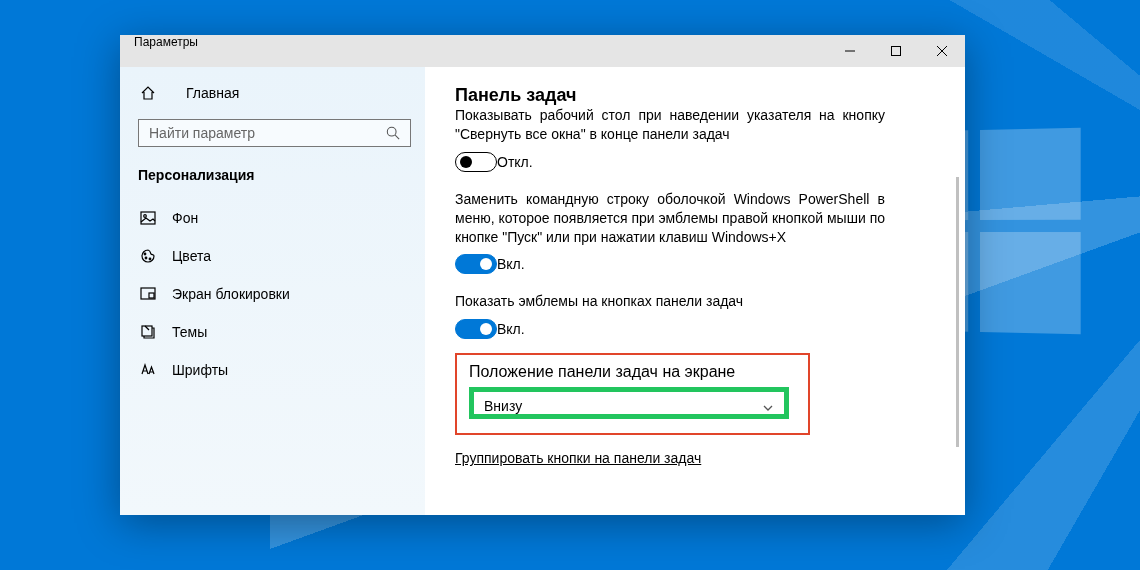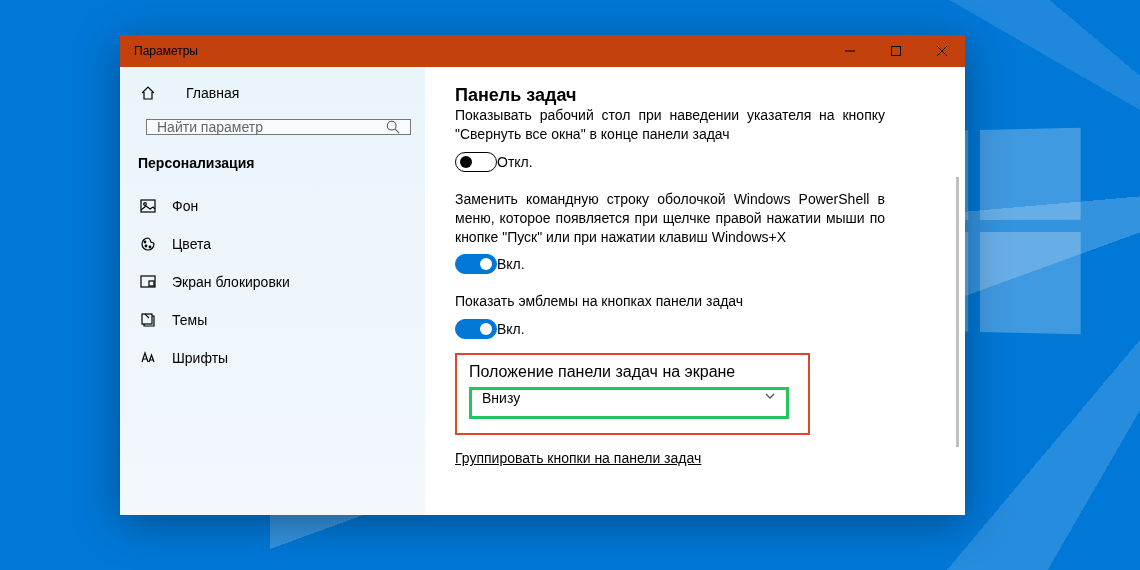--- a/index.html
+++ b/index.html
@@ -51,24 +51,23 @@
     width: 845px; height: 480px;
     background: #ffffff;
     box-shadow: 0 8px 40px rgba(0,0,0,0.35);
     display: flex;
     flex-direction: column;
     color: #000;
   }
   .titlebar {
     height: 32px;
     display: flex;
-    align-items: center;
     font-size: 12px;
     color: #000;
-    background: #c2410c;
+    background: #e5e5e5;
   }
   .titlebar .title { padding-left: 14px; flex: 1; }
   .titlebar .win-controls { display: flex; }
   .titlebar .win-btn {
     width: 46px; height: 32px;
     display: flex; align-items: center; justify-content: center;
     font-size: 12px; color: #000;
   }
   .titlebar .win-btn svg { width: 10px; height: 10px; stroke: #000; stroke-width: 1; fill: none; }
 
@@ -81,24 +80,24 @@
     padding: 10px 14px 0 14px;
     overflow: hidden;
   }
   .home-row {
     display: flex; align-items: center; gap: 30px;
     padding: 8px 6px;
     font-size: 14px;
   }
   .home-row svg { width: 16px; height: 16px; stroke: #000; stroke-width: 1.2; fill: none; }
   .search-box {
-    margin: 10px 0 14px 12px;
+    margin: 10px 0 14px 4px;
     border: 1px solid #777;
     background: #f7fbfe;
-    height: 16px;
+    height: 28px;
     display: flex; align-items: center;
     padding: 0 10px;
     font-size: 14px;
     color: #666;
   }
   .search-box span { flex: 1; }
   .search-box svg { width: 14px; height: 14px; stroke: #555; stroke-width: 1.2; fill: none; }
   .section-title {
     font-size: 14px; font-weight: 600;
     padding: 6px 4px 16px 4px;
@@ -146,24 +145,24 @@
   .toggle-state { font-size: 14px; }
 
   .highlight-box {
     border: 2px solid #e1452a;
     padding: 8px 12px 14px 12px;
     margin-top: -4px;
     margin-bottom: 14px;
     max-width: 355px;
   }
   .dropdown {
-    border: 3px solid #22c55e;
+    border: 5px solid #22c55e;
     height: 32px;
     width: 320px;
-    display: flex; align-items: flex-start;
+    display: flex; align-items: flex-end;
     padding: 0 10px;
     font-size: 14px;
     justify-content: space-between;
     margin-top: 6px;
   }
   .dropdown svg { width: 12px; height: 12px; stroke: #555; stroke-width: 1.3; fill: none; }
 
   .scroll-indicator {
     position: absolute;
     right: 6px; top: 110px;
@@ -270,21 +269,21 @@
         <div class="label">Показывать рабочий стол при наведении указателя на кнопку "Свернуть все окна" в конце панели задач</div>
         <div class="toggle-row">
           <div class="toggle">
               <div class="knob"></div>
             </div>
           <span class="toggle-state">Откл.</span>
         </div>
       </div>
 
       <div class="setting">
-        <div class="label">Заменить командную строку оболочкой Windows PowerShell в меню, которое появляется при щелчке правой нажатии мыши по кнопке "Пуск" или при нажатии клавиш Windows+X</div>
+        <div class="label">Заменить командную строку оболочкой Windows PowerShell в меню, которое появляется при эмблемы правой кнопкой мыши по кнопке "Пуск" или при нажатии клавиш Windows+X</div>
         <div class="toggle-row">
           <div class="toggle on">
               <div class="knob"></div>
             </div>
           <span class="toggle-state">Вкл.</span>
         </div>
       </div>
 
       <div class="setting">
         <div class="label">Показать эмблемы на кнопках панели задач</div>

